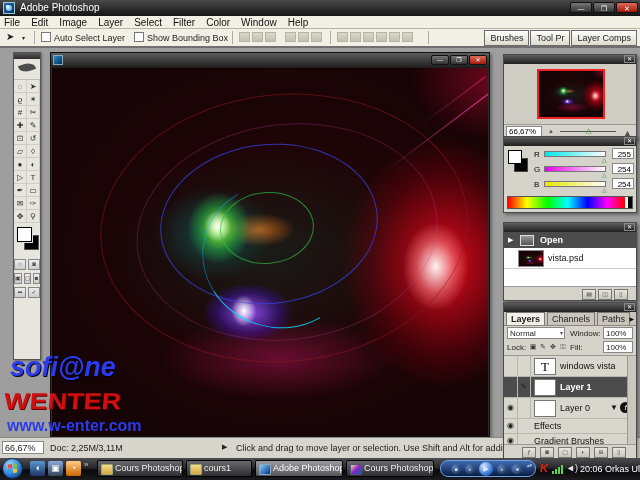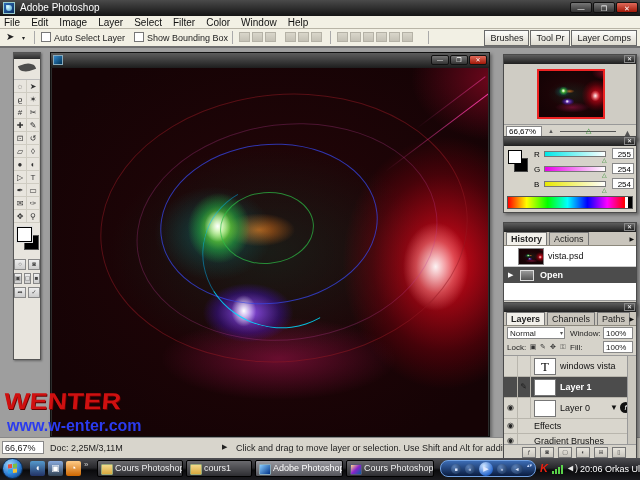--- a/index.html
+++ b/index.html
@@ -346,20 +346,21 @@
       <div class="ell" id="e-red"></div>
       <div class="ell" id="e-pink"></div>
       <div class="ell" id="e-blue"></div>
       <div class="ell" id="e-green"></div>
       <div class="ell" id="e-cyan"></div>
       <div class="pline" id="pl1"></div>
       <div class="pline" id="pl2"></div>
     </div>
   </div>
 
+  <div id="wm1">sofi@ne</div>
   <div id="wm2">WENTER</div>
   <div id="wm3">www.w-enter.com</div>
 
   <div id="statusbar">
     <span id="sb-zoom">66,67%</span>
     <span id="sb-doc">Doc: 2,25M/3,11M</span>
     <span id="sb-arrow">▶</span>
     <span id="sb-hint">Click and drag to move layer or selection.  Use Shift and Alt for additional options.</span>
   </div>
 
@@ -405,34 +406,29 @@
         <span class="ch-val">254</span>
       </div>
     </div>
     <div id="col-ramp"></div>
   </div>
 
   <div class="palette" style="top:222px;">
     <div class="pal-head">
       <span class="pal-x">✕</span>
     </div>
-    <div class="pal-tabs">
-      <span class="ptab active">History</span>
-      <span class="ptab">Actions</span>
-      <span class="pmenu">▶</span>
-    </div>
     <div id="his-body">
-      <div class="his-row">
-        <span class="his-thumb art-bg"></span>
-        <span class="his-name">vista.psd</span>
-      </div>
       <div class="his-row" id="his-open">
         <span class="slider-tri">▶</span>
         <span class="oicon"></span>
         <span class="his-name">Open</span>
+      </div>
+      <div class="his-row">
+        <span class="his-thumb art-bg"></span>
+        <span class="his-name">vista.psd</span>
       </div>
     </div>
     <div id="his-foot">
       <span class="foot-ico" style="right:40px;">▤</span>
       <span class="foot-ico" style="right:24px;">◫</span>
       <span class="foot-ico" style="right:8px;">▯</span>
     </div>
   </div>
 
   <div class="palette" style="top:302px;">

